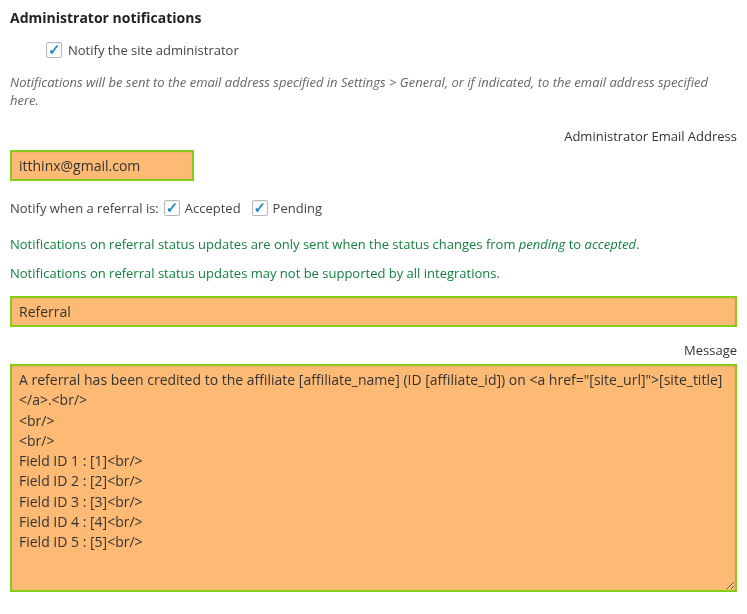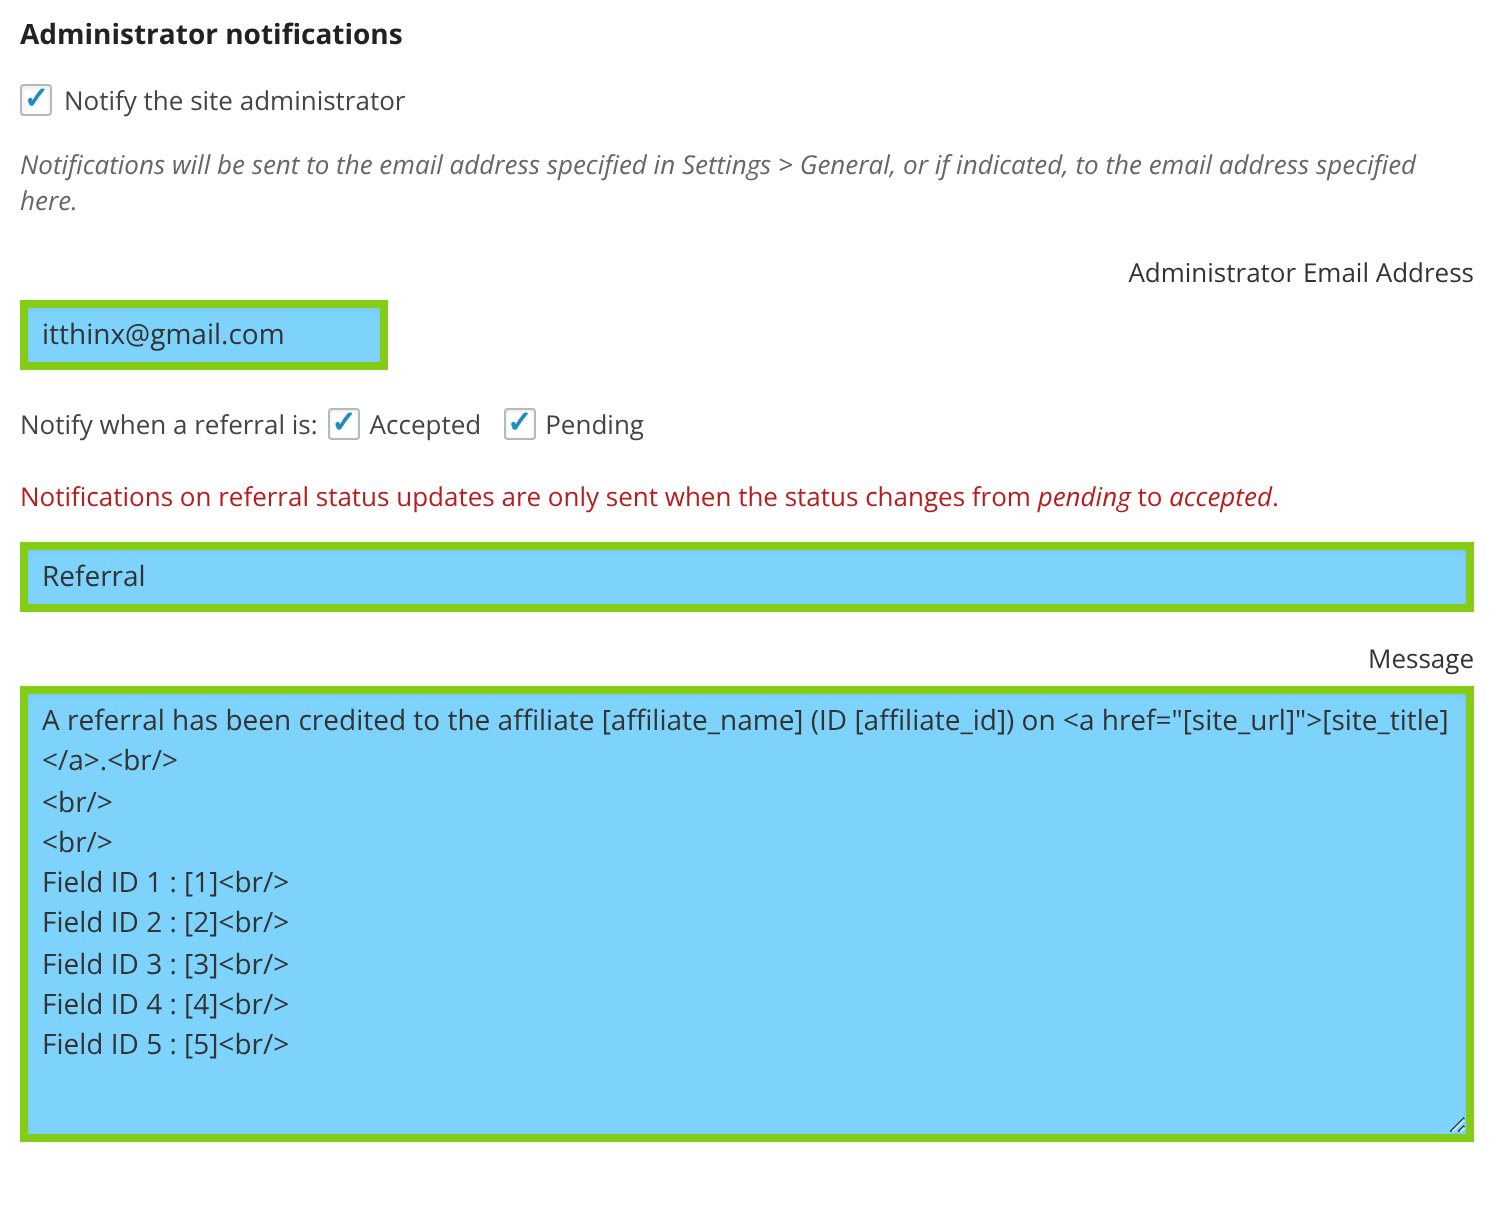--- a/index.html
+++ b/index.html
@@ -22,37 +22,38 @@
       margin-bottom: 14px;
     }
     .row {
       margin-bottom: 12px;
     }
     .checkbox-row {
       display: flex;
       align-items: center;
       gap: 6px;
       margin-bottom: 14px;
+      margin-left: 36px;
     }
     .help-text {
       font-style: italic;
       color: #666;
       margin-bottom: 18px;
       font-size: 13px;
     }
     .label {
       display: block;
       margin-bottom: 5px;
       color: #333;
       font-size: 13px;
       text-align: right;
     }
     input[type="text"], textarea {
-      border: 4px solid #84cc16;
-      background: #7dd3fc;
+      border: 2px solid #84cc16;
+      background: #fdba74;
       color: #333;
       font-family: inherit;
       font-size: 14px;
       padding: 4px 7px;
       box-shadow: inset 0 1px 2px rgba(0,0,0,0.05);
     }
     .email-input {
       width: 184px;
       font-size: 13px;
       color: #888;
@@ -68,21 +69,21 @@
       margin-right: 0;
     }
     .inline-checks label {
       display: flex;
       align-items: center;
       gap: 5px;
       margin-right: 6px;
     }
     .note-block p {
       margin-bottom: 11px;
-      color: #b91c1c;
+      color: #15803d;
       font-size: 13px;
     }
     .note-block em {
       font-style: italic;
     }
     .subject-input {
       width: 100%;
       font-size: 14px;
     }
     .message-textarea {
@@ -150,20 +151,21 @@
   <label>
     <input type="checkbox" class="cb" checked="" style="">
     <span>Pending</span>
   </label>
 </div>
 
 <div class="note-block mb-med">
   <p>
     <span>Notifications on referral status updates are only sent when the status changes from </span><em>pending</em><span> to </span><em>accepted</em><span>.</span>
   </p>
+  <p>Notifications on referral status updates may not be supported by all integrations.</p>
 </div>
 
 <div class="row section-gap mb-med">
   <input type="text" class="subject-input" value="Referral" style="">
 </div>
 
 <div class="row">
   <label class="label">Message</label>
   <textarea class="message-textarea" style="">A referral has been credited to the affiliate [affiliate_name] (ID [affiliate_id]) on &lt;a href="[site_url]"&gt;[site_title]&lt;/a&gt;.&lt;br/&gt;
 &lt;br/&gt;

